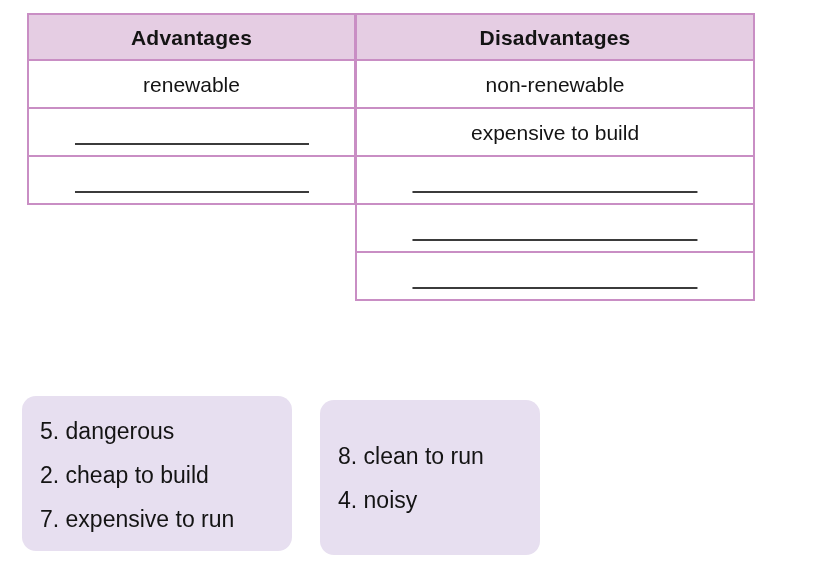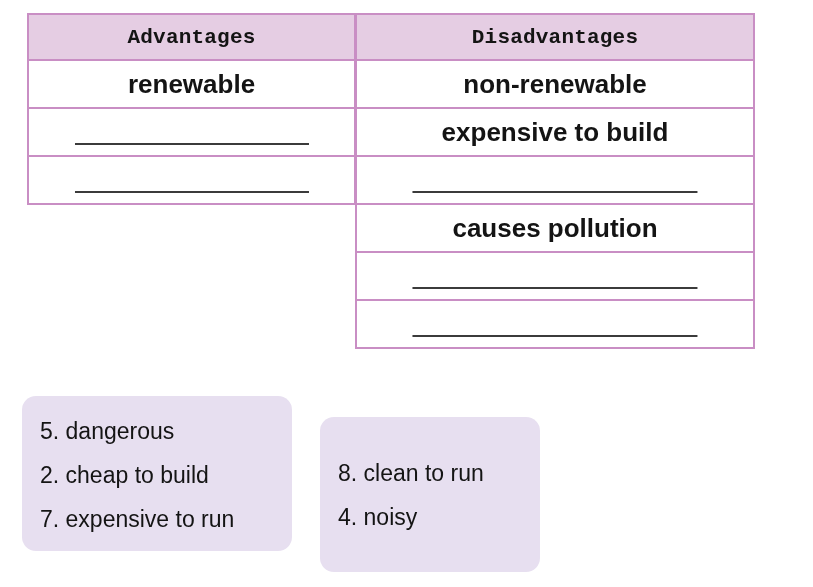--- a/index.html
+++ b/index.html
@@ -48,29 +48,27 @@
   .cell:first-child { margin-top: 0; }
 
   .cell.header {
     background: #e5cde3;
     height: 48px;
   }
   .cell.header .cell-text {
     font-weight: bold;
     font-size: 21px;
     letter-spacing: 0.2px;
-    font-family: Liberation Mono, monospace;
   }
 
   .cell-text {
-    font-size: 26px;
+    font-size: 21px;
     line-height: 1;
     white-space: nowrap;
     color: #141414;
-    font-weight: bold;
   }
 
   
   .answer-line {
     position: absolute;
     left: 50%;
     transform: translateX(-50%);
     bottom: 10px;
     width: 72%;
     height: 2px;
@@ -86,21 +84,21 @@
   }
   .wordbank-1 {
     left: 22px;
     top: 396px;
     width: 270px;
     height: 155px;
     padding: 24px 0 0 18px;
   }
   .wordbank-2 {
     left: 320px;
-    top: 417px;
+    top: 400px;
     width: 220px;
     height: 155px;
     padding: 45px 0 0 18px;
   }
   .wordbank-item {
     font-size: 23px;
     line-height: 1.0;
     color: #141414;
     margin-bottom: 21px;
     white-space: nowrap;
@@ -136,23 +134,20 @@
       <span class="cell-text">non-renewable</span>
     </div>
     <div class="cell">
       <span class="cell-text">expensive to build</span>
     </div>
     <div class="cell">
       <span class="cell-text"></span>
       <span class="answer-line"></span>
     </div>
     <div class="cell">
-      <span class="cell-text">causes pollution</span>
-    </div>
-    <div class="cell">
       <span class="cell-text"></span>
       <span class="answer-line"></span>
     </div>
     <div class="cell">
       <span class="cell-text"></span>
       <span class="answer-line"></span>
     </div>
   </div>
 
 </div>

